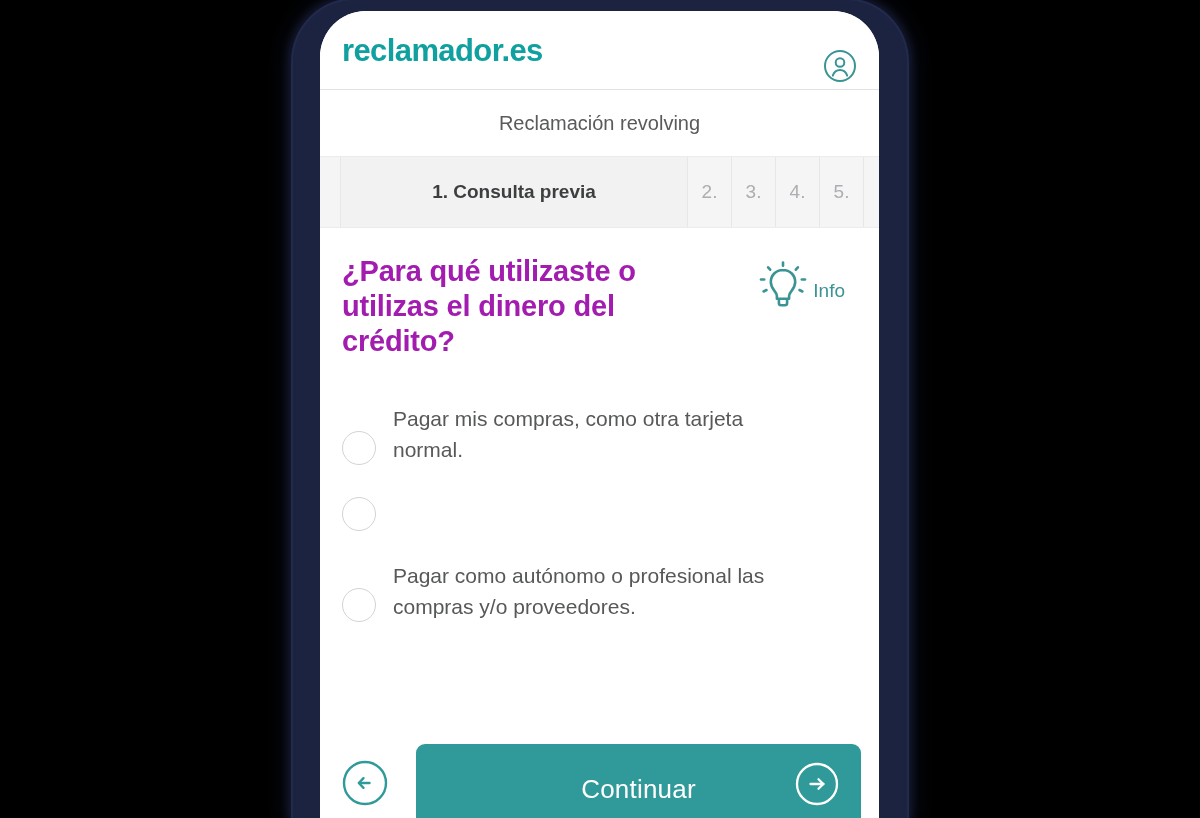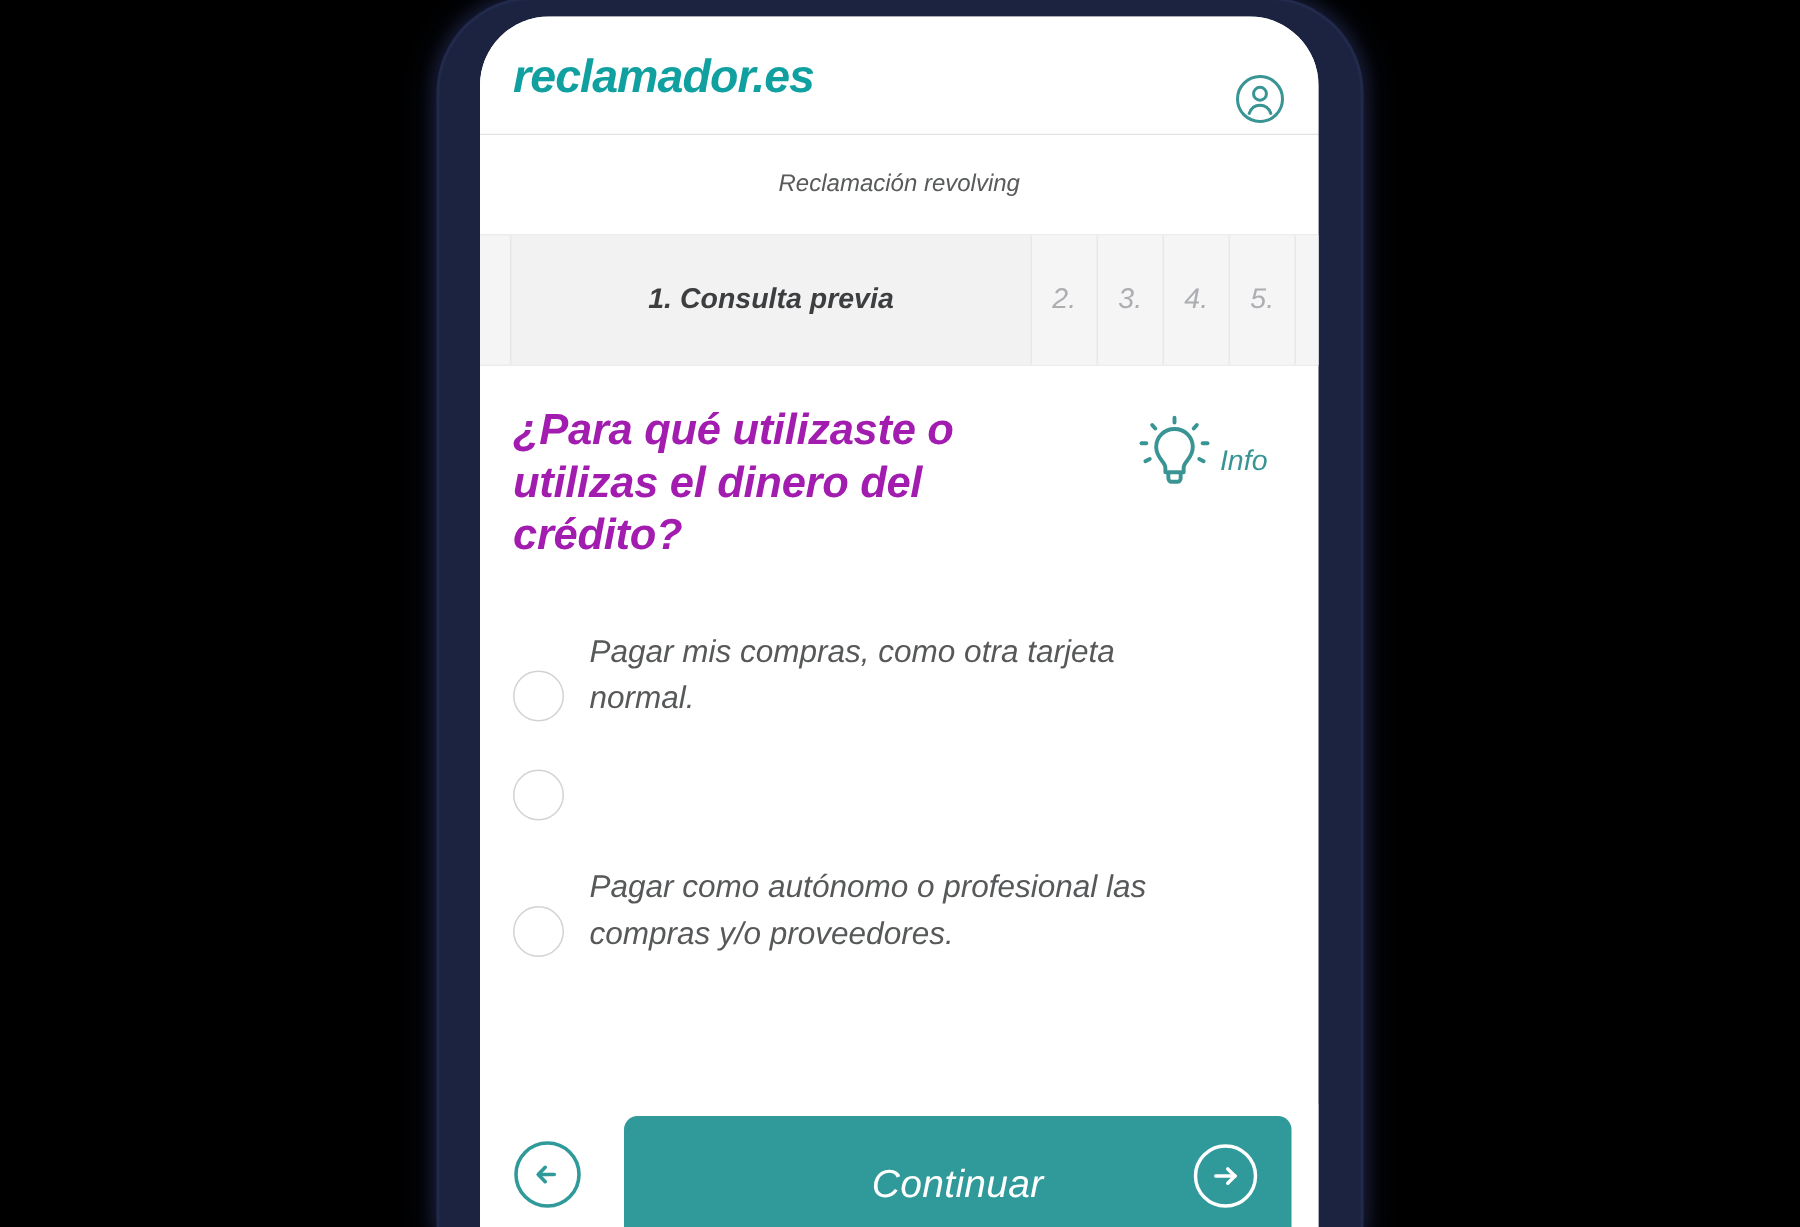--- a/index.html
+++ b/index.html
@@ -49,21 +49,20 @@
   
   #screen {
     position: absolute;
     left: 320px;
     top: 11px;
     width: 559px;
     height: 807px;
     background: #ffffff;
     border-radius: 46px 46px 0 0;
     overflow: hidden;
-    font-style: italic;
   }
 
   
   .topbar {
     position: relative;
     height: 78px;
     background: #ffffff;
     display: flex;
     align-items: center;
     padding: 0 0 0 22px;
@@ -90,29 +89,29 @@
     background: #e2e2e4;
     box-shadow: 0 2px 5px -2px rgba(0,0,0,0.18);
   }
 
   
   .claimtitle {
     height: 66px;
     display: flex;
     align-items: center;
     justify-content: center;
-    font-size: 16px;
+    font-size: 20px;
     color: #585a5c;
     background: #fff;
   }
 
   
   .stepper {
     display: flex;
-    height: 88px;
+    height: 72px;
     background: #f5f5f6;
     border-top: 1px solid #ececee;
     border-bottom: 1px solid #ececee;
     padding-left: 20px;
     box-sizing: border-box;
   }
   .step {
     display: flex;
     align-items: center;
     justify-content: center;

